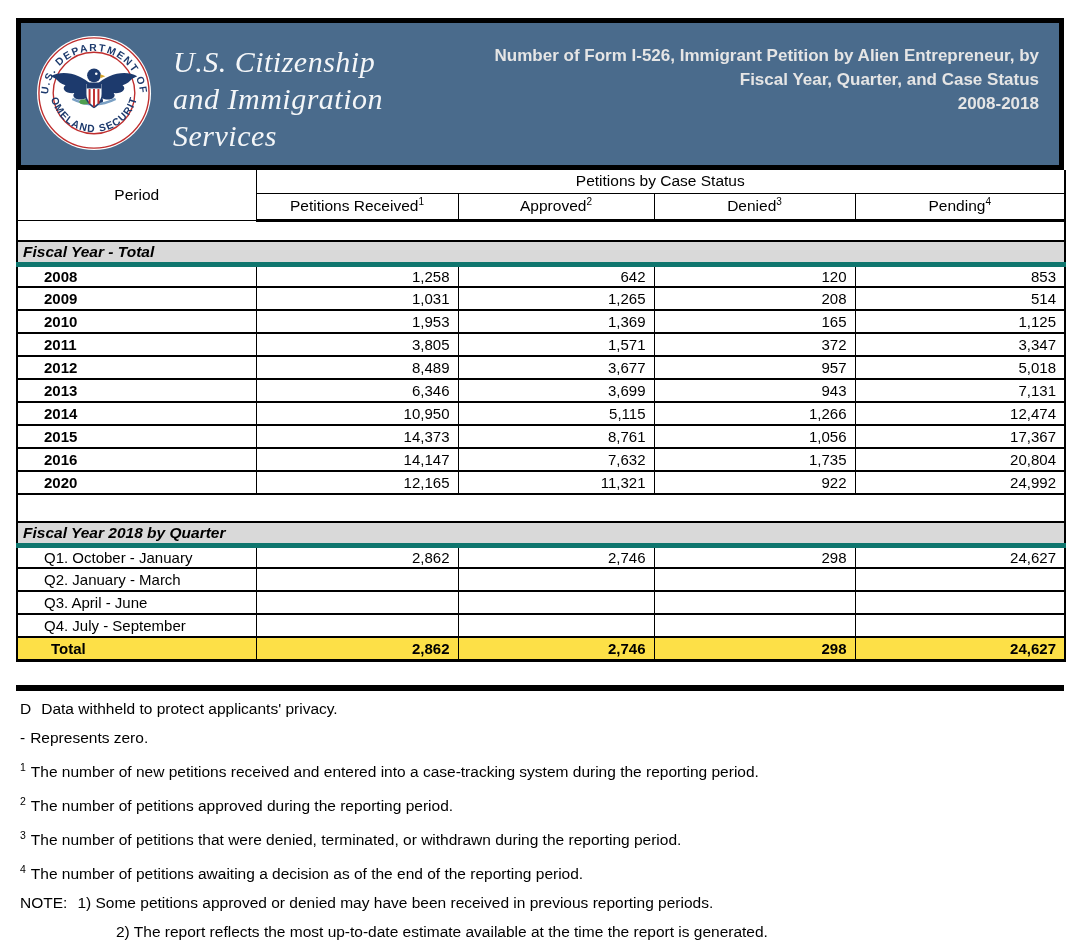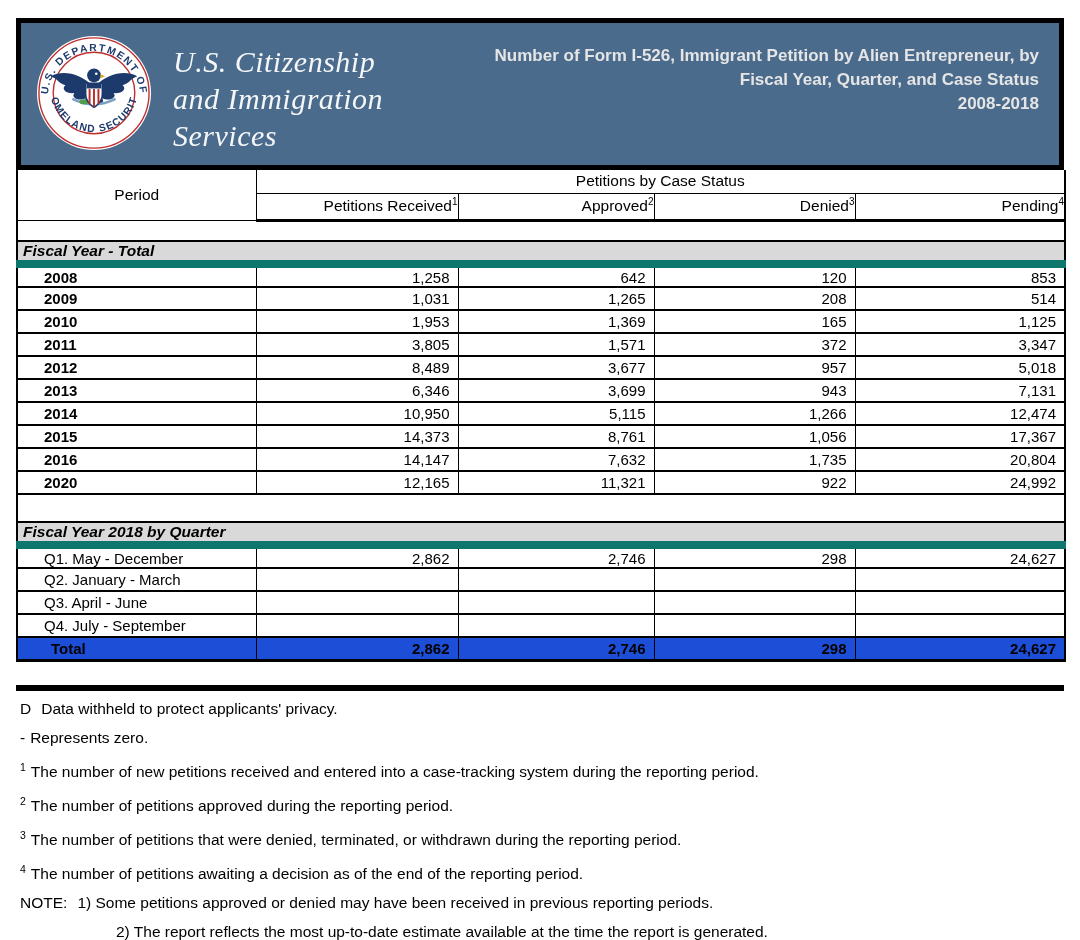--- a/index.html
+++ b/index.html
@@ -16,32 +16,32 @@
                  color:#e5e5e5; font-weight:bold; font-size:17px; line-height:24px;
                  max-width:580px; }
 
   
   table.report { width:1048px; border-collapse:collapse; table-layout:fixed;
                  border:2px solid #000; border-top:0; font-size:15px; }
   table.report td, table.report th { border-left:1px solid #000; border-right:1px solid #000;
                  font-weight:normal; overflow:hidden; white-space:nowrap; }
   tr.grp-row td { height:23px; text-align:center; border-bottom:1px solid #000; font-size:15.5px; }
   td.period-head { text-align:center; vertical-align:middle; font-size:15.5px; }
-  tr.col-row th { height:27px; text-align:right; border-bottom:3px solid #000; font-size:15.5px; }
+  tr.col-row th { height:27px; text-align:center; border-bottom:3px solid #000; font-size:15.5px; }
   tr.col-row th sup, td sup { font-size:10px; }
   tr.spacer1 td { height:21px; border:none; }
   tr.spacer2 td { height:28px; border:none; border-top:2px solid #000; }
   tr.band-row td { height:23px; background:#d9d9d9; font-weight:bold; font-style:italic;
-                   padding-left:5px; border:none; border-top:2px solid #000; border-bottom:8px solid #0f766e;
+                   padding-left:5px; border:none; border-top:2px solid #000; border-bottom:5px solid #0f766e;
                    font-size:15.5px; }
   tr.data-row td { height:23px; border-top:2px solid #000; border-bottom:2px solid #000; }
   td.pc { padding-left:26px; }
   td.pc.bold { font-weight:bold; }
   td.num { text-align:right; padding-right:8px; }
-  tr.total-row td { height:23px; background:#1d4ed8; font-weight:bold;
+  tr.total-row td { height:23px; background:#fde047; font-weight:bold;
                     border-top:2px solid #000; border-bottom:3px solid #000;margin-top:15px; }
   tr.total-row td.pc { padding-left:33px; }
 
   
   .fn-divider { width:1048px; margin-top:23px; height:3px;
                 border-top:2px solid #000; border-bottom:4px solid #000; }
   .footnotes { padding:8px 0 0 4px; font-size:15.5px; }
   .fn { margin-bottom:9px; line-height:20px; }
   .fn .pfx { margin-right:10px; }
   .fn .dash { margin-right:5px; }
@@ -201,21 +201,21 @@
 
       <tr class="spacer2">
           <td colspan="5"></td>
         </tr>
 
       <tr class="band-row">
         <td colspan="5">Fiscal Year 2018 by Quarter</td>
       </tr>
 
       <tr class="data-row">
-        <td class="pc">Q1. May - December</td>
+        <td class="pc">Q1. October - January</td>
         <td class="num">2,862</td>
         <td class="num">2,746</td>
         <td class="num">298</td>
         <td class="num">24,627</td>
       </tr>
       <tr class="data-row">
         <td class="pc">Q2. January - March</td>
         <td class="num"></td>
         <td class="num"></td>
         <td class="num"></td>

